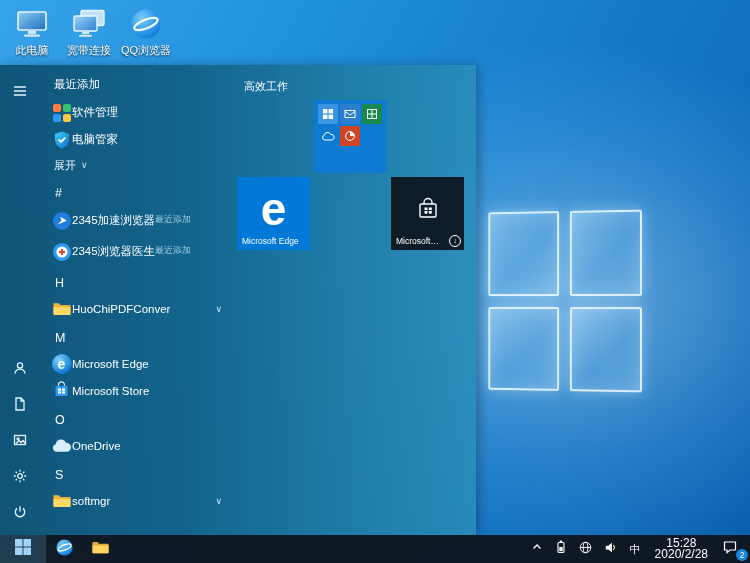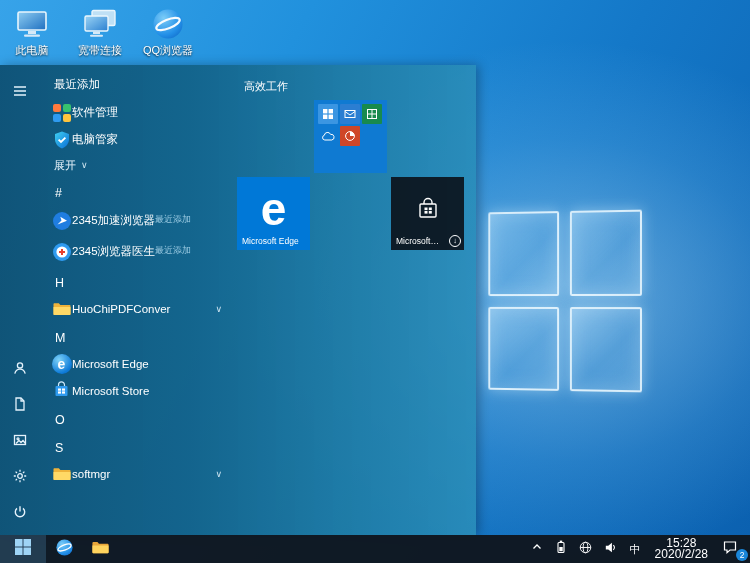--- a/index.html
+++ b/index.html
@@ -12,21 +12,21 @@
     background:
       radial-gradient(ellipse 470px 360px at 563px 300px, rgba(205,238,255,0.45) 0%, rgba(140,205,245,0.18) 45%, rgba(255,255,255,0) 72%),
       linear-gradient(118deg,#37a3e9 0%,#2191dd 30%,#1478c8 62%,#0b60af 100%);}
   .win-logo{position:absolute;left:486px;top:211px;width:156px;height:180px;display:grid;
     grid-template-columns:1fr 1fr;grid-template-rows:1fr 1fr;gap:11px;transform:perspective(900px) rotateY(-10deg);}
   .pane{border:2px solid rgba(240,250,255,0.85);border-radius:2px;
     background:linear-gradient(135deg,rgba(195,232,255,0.40),rgba(130,195,240,0.14) 55%,rgba(170,220,250,0.26));
     box-shadow:0 0 14px rgba(210,240,255,0.45), inset 0 0 18px rgba(225,245,255,0.25);}
 
   
-  .desktop-icons{position:absolute;left:4px;top:5px;display:flex;gap:12px;z-index:1;}
+  .desktop-icons{position:absolute;left:4px;top:5px;display:flex;gap:1px;z-index:1;}
   .d-icon{width:56px;display:flex;flex-direction:column;align-items:center;gap:2px;padding:2px;}
   .d-icon .ic{width:36px;height:34px;display:flex;align-items:center;justify-content:center;}
   .d-icon .lbl{font-size:11px;color:#fff;text-shadow:0 1px 2px rgba(0,0,0,0.8);white-space:nowrap;}
 
   
   .start-menu{position:absolute;left:0;top:65px;width:476px;height:470px;display:flex;z-index:3;
     background:linear-gradient(90deg,rgba(15,82,117,0.97) 0%,rgba(19,99,138,0.96) 40%,rgba(31,123,164,0.93) 72%,rgba(42,141,185,0.90) 100%);
     box-shadow:3px 0 10px rgba(0,0,0,0.28);color:#fff;}
   .rail{flex:0 0 40px;display:flex;flex-direction:column;align-items:center;padding:10px 0 3px;}
   .rail-btn{width:40px;height:36px;display:flex;align-items:center;justify-content:center;}
@@ -299,20 +299,28 @@
               <rect x="10" y="7.5" width="3" height="2.2" fill="#fff"></rect>
             <rect x="6" y="10.4" width="3" height="2.2" fill="#fff"></rect>
               <rect x="10" y="10.4" width="3" height="2.2" fill="#fff"></rect>
             </svg>
         </span>
         <span class="alabel">Microsoft Store</span>
       </div>
 
       <div class="letter-row">O</div>
 
+      <div class="app-row">
+        <span class="aicon">
+          <svg width="22" height="16" viewBox="0 0 22 16">
+            <path d="M17 14H6a4 4 0 0 1-.9-7.9 5.4 5.4 0 0 1 10.4-1.4A3.7 3.7 0 0 1 17 14z" fill="#d9eefb"></path>
+            </svg>
+        </span>
+        <span class="alabel">OneDrive</span>
+      </div>
 
       <div class="letter-row">S</div>
 
       <div class="app-row">
         <span class="aicon">
           <svg width="20" height="20" viewBox="0 0 20 20">
             <path d="M1.5 5.2c0-.6.4-1 1-1h4.3l1.6 1.8h9.1c.6 0 1 .4 1 1v8c0 .6-.4 1-1 1h-15c-.6 0-1-.4-1-1z" fill="#eeb33b"></path>
             <path d="M1.5 8h17v7c0 .6-.4 1-1 1h-15c-.6 0-1-.4-1-1z" fill="#ffd966"></path>
             </svg>
         </span>

